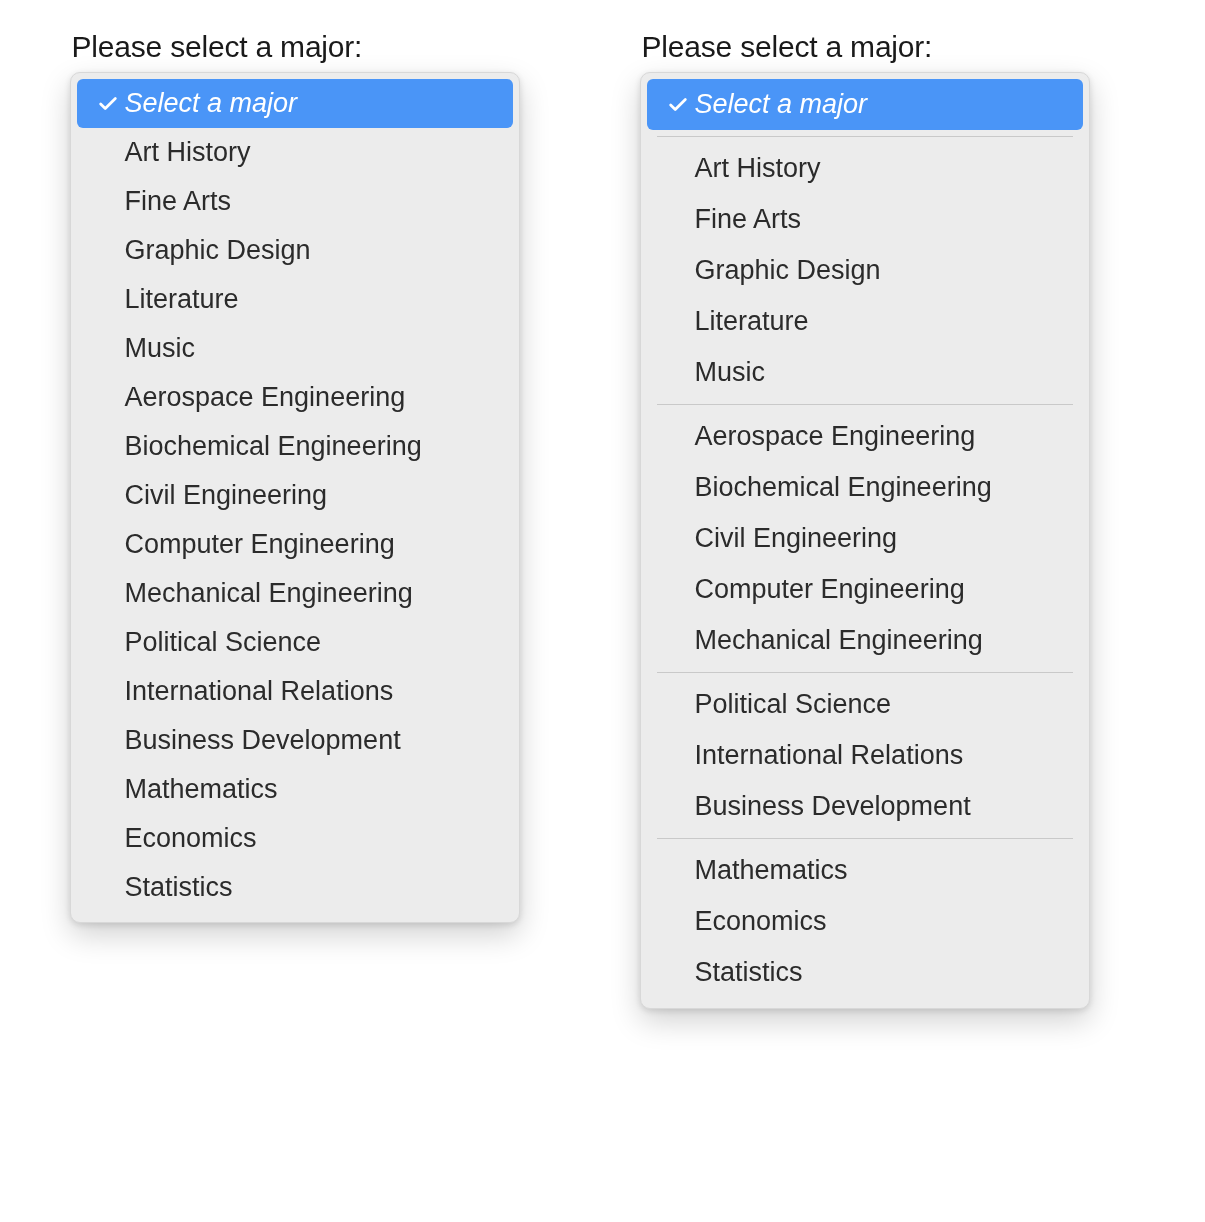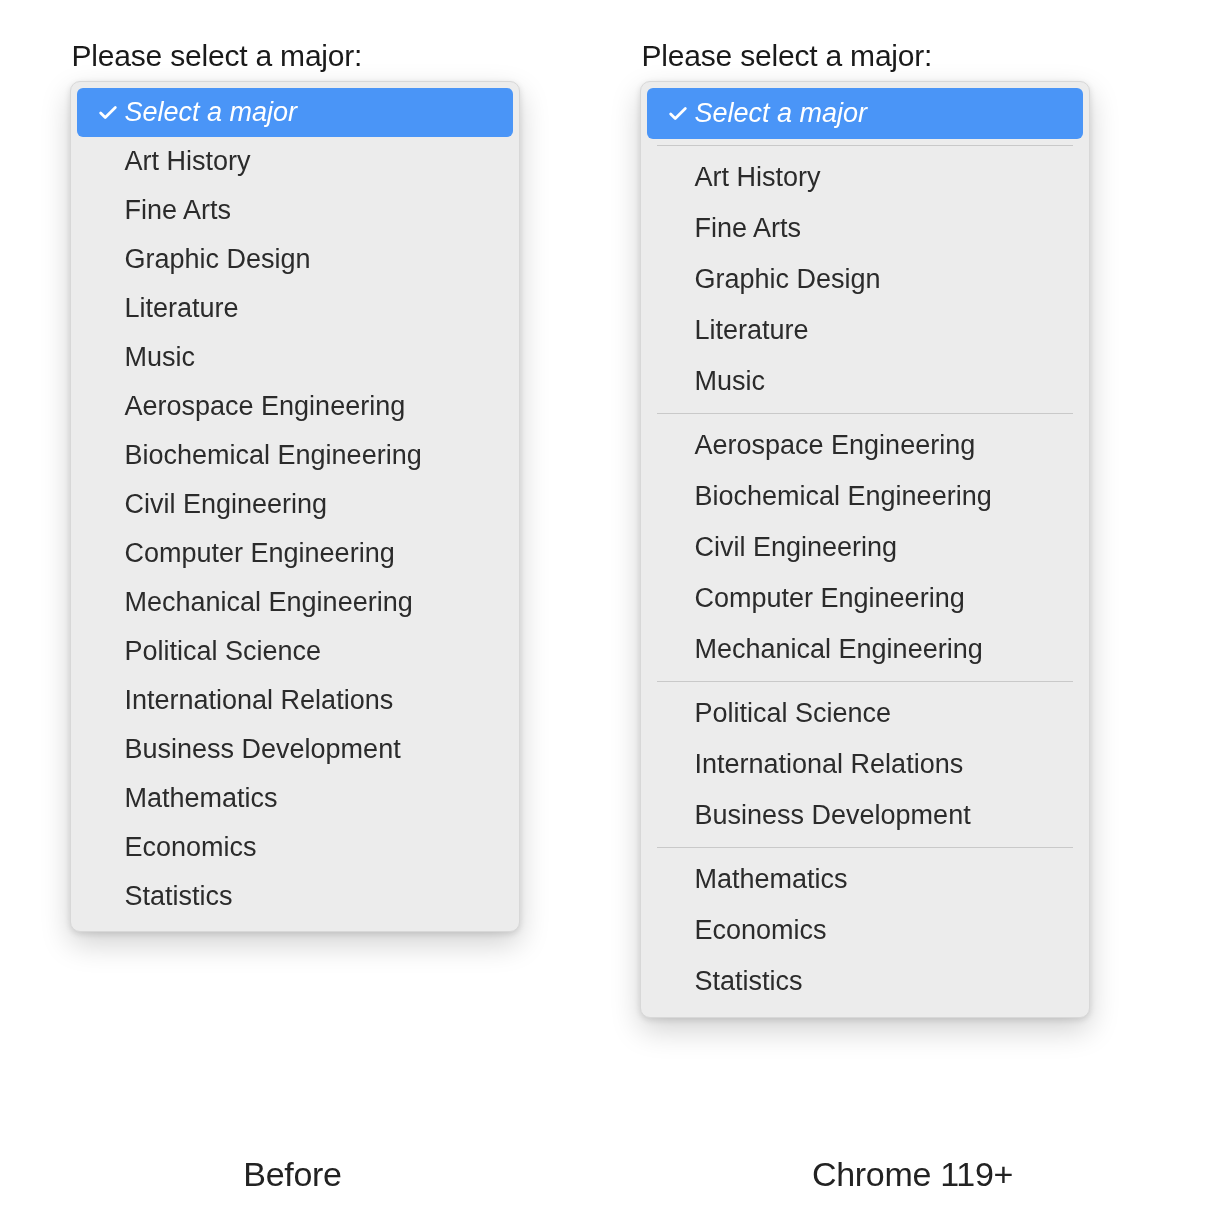--- a/index.html
+++ b/index.html
@@ -25,21 +25,21 @@
   .col {
     display: flex;
     flex-direction: column;
     align-items: flex-start;
     width: 500px;
   }
   .prompt {
     font-size: 30px;
     font-weight: 400;
     color: #1a1a1a;
-    margin: 9px 0 8px 4px;
+    margin: 0 0 8px 4px;
     letter-spacing: -0.2px;
   }
   .menu {
     width: 450px;
     background: #ececec;
     border: 1px solid #d8d8d8;
     border-radius: 10px;
     box-shadow: 0 12px 30px rgba(0,0,0,0.18), 0 2px 6px rgba(0,0,0,0.12);
     padding: 6px 6px 10px 6px;
     margin-left: 2px;
@@ -282,17 +282,13 @@
           <li class="item">
               <span class="check-slot"></span>
               <span class="label">Statistics</span>
             </li>
         </ul>
       </div>
     </div>
 
   </div>
 
-  <div class="caption-row">
-    <div class="caption">Before</div>
-    <div class="caption">Chrome 119+</div>
-  </div>
 </div>
 
 </body></html>

